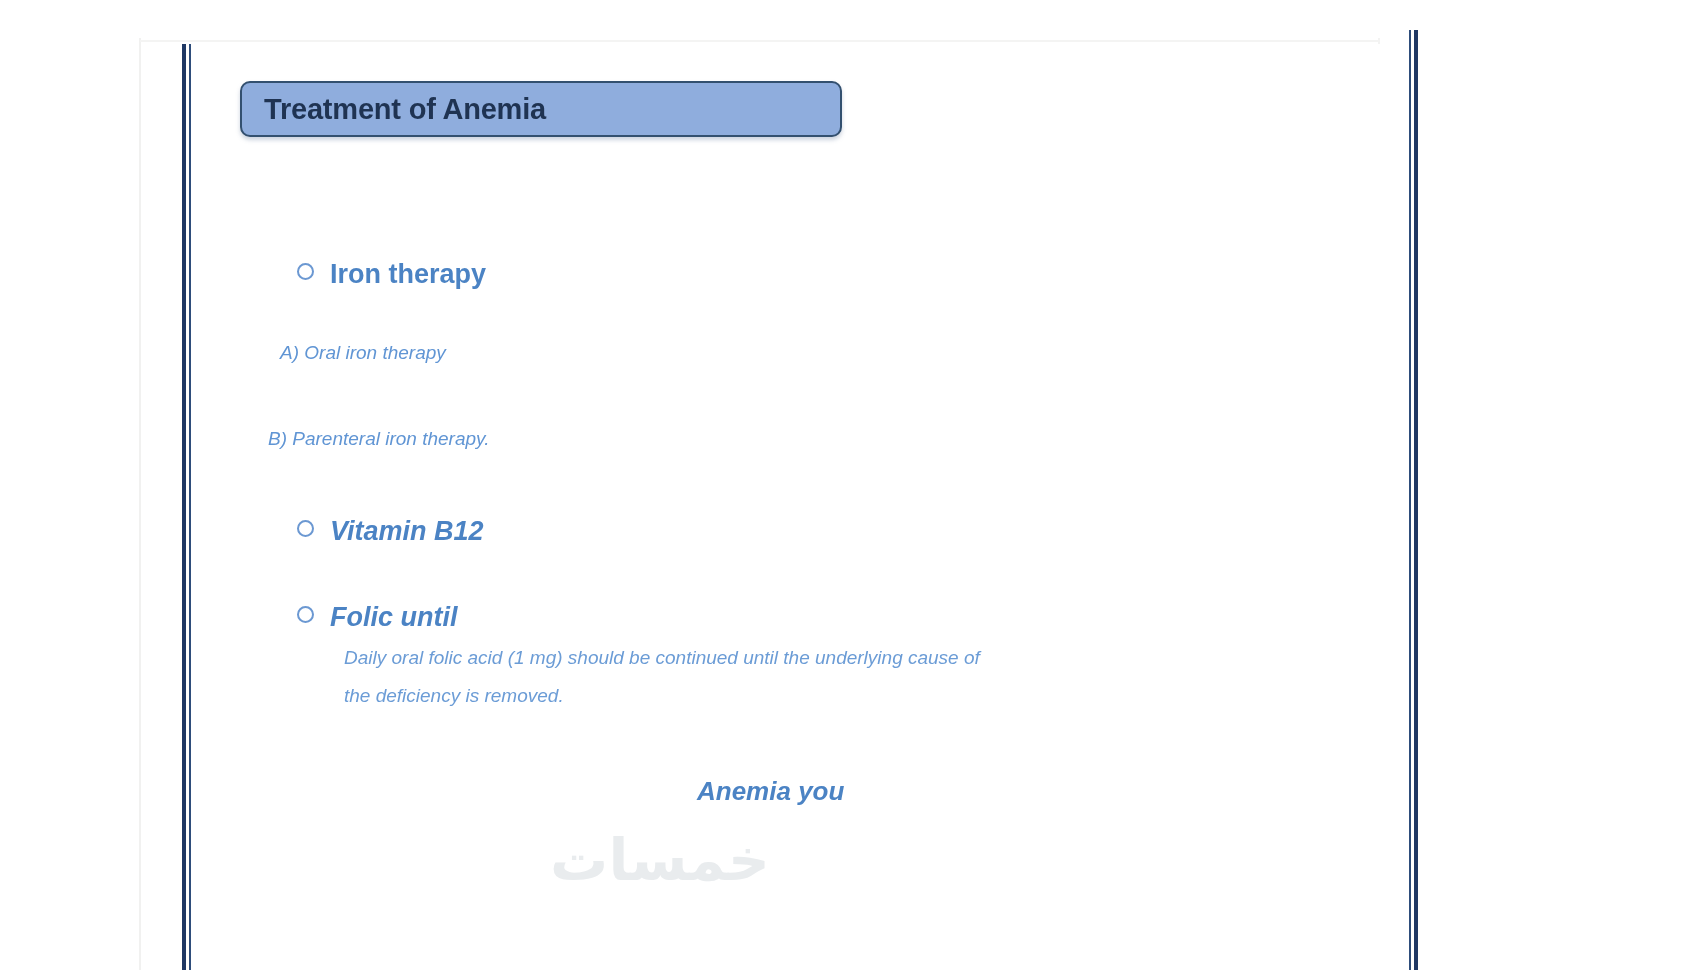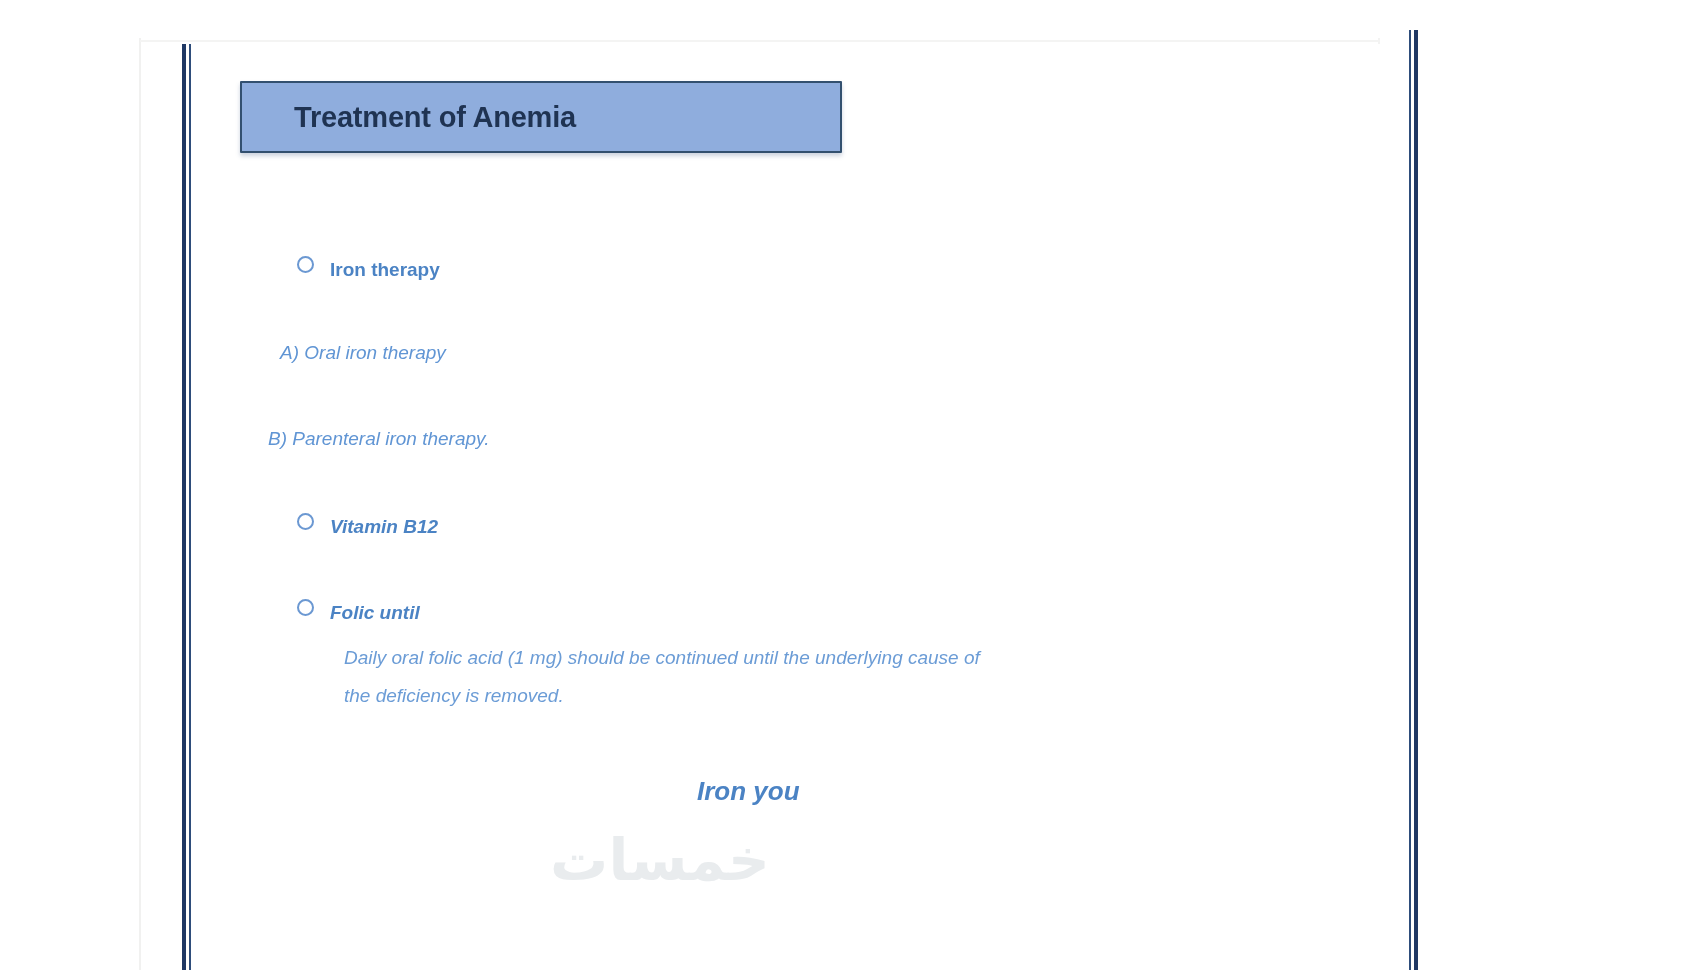--- a/index.html
+++ b/index.html
@@ -96,29 +96,28 @@
     position: absolute;
     left: 192px; top: 44px;
     width: 1216px; height: 926px;
     background: #ffffff;
   }
 
   
   .title-box {
     position: absolute;
     left: 48px; top: 37px;
-    width: 602px; height: 72px;
+    width: 602px; height: 56px;
     box-sizing: border-box;
     background: #8faddd;
     border: 2.5px solid #33506f;
-    border-radius: 1px;
+    border-radius: 10px;
     box-shadow: 0 3px 4px rgba(110,130,160,0.35);
     display: flex;
     align-items: center;
-    padding-left: 30px;
   }
   .title-text {
     margin-left: 22px;
     font-size: 29px;
     font-weight: bold;
     color: #1f3352;
     letter-spacing: -0.2px;
     white-space: nowrap;
   }
 
@@ -141,21 +140,21 @@
     width: 13px;
     height: 13px;
     border: 2px solid #6b98d2;
     border-radius: 50%;
     margin-right: 16px;
     position: relative;
     top: -3px;
     flex: 0 0 auto;
   }
   .bullet-label {
-    font-size: 19px;
+    font-size: 27px;
     color: #4b83c4;
   }
   .b-bold      { font-weight: bold; }
   .b-bolditalic{ font-weight: bold; font-style: italic; }
 
   .sub-line {
     position: absolute;
     font-size: 19px;
     font-style: italic;
     color: #6095d4;
@@ -241,20 +240,20 @@
 
       <div class="bullet-row" style="left:105px; top:558px;">
         <span class="bullet-glyph"></span>
         <span class="bullet-label b-bolditalic">Folic until</span>
       </div>
 
       <div class="body-line" style="left:152px; top:603px;">Daily oral folic acid (1 mg) should be continued until the underlying cause of</div>
       <div class="body-line" style="left:152px; top:641px;">the deficiency is removed.</div>
 
 
-      <div class="closing" style="left:505px; top:732px;">Iron you</div>
+      <div class="closing" style="left:505px; top:732px;">Anemia you</div>
 
     </div>
   </div>
 
   <div class="watermark">خمسات</div>
 
 </div>
 
 </body></html>

